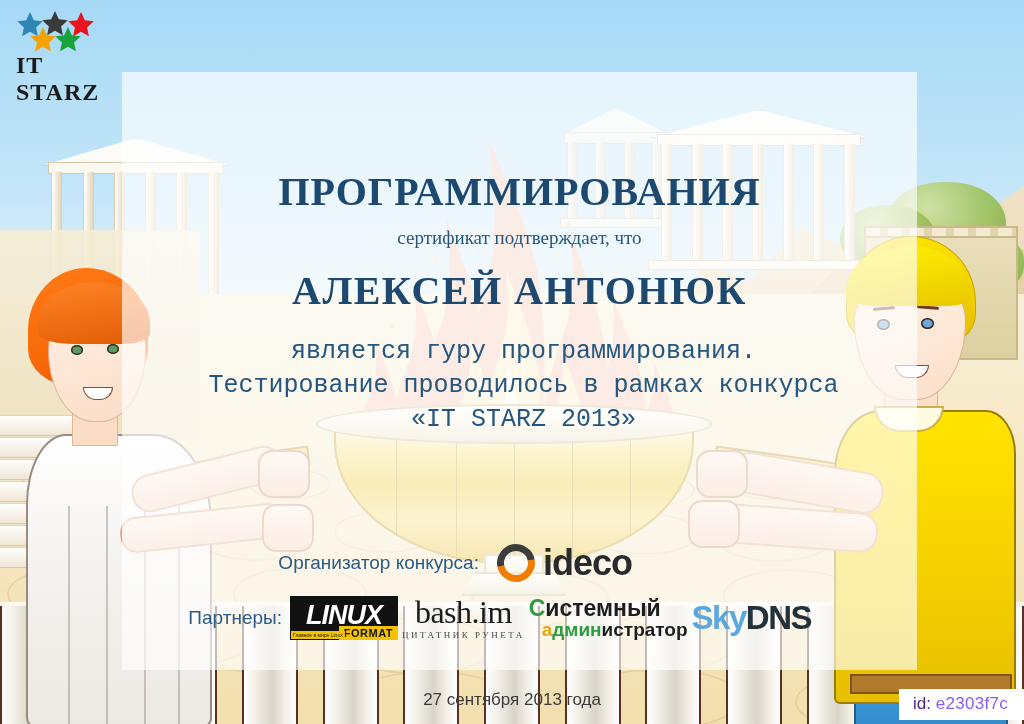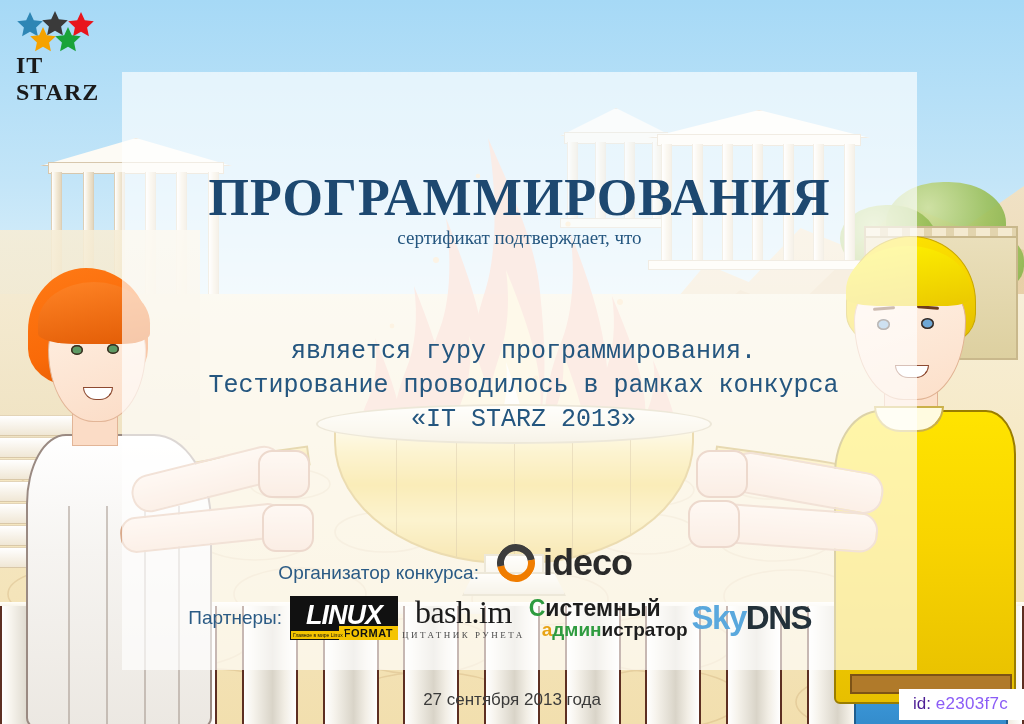--- a/index.html
+++ b/index.html
@@ -297,21 +297,21 @@
     color: #1f4a73;
   }
   .title-line1 {
     position: absolute; left: 0; right: 0; top: 40px;
     font-size: 40px; font-weight: bold; letter-spacing: 1px;
     color: #1d4870;
     font-family: "Liberation Serif", serif;
   }
   .title-line2 {
     position: absolute; left: 0; right: 0; top: 96px;
-    font-size: 52px; font-weight: bold; letter-spacing: 1px;
+    font-size: 40px; font-weight: bold; letter-spacing: 1px;
     color: #1d4870;
     font-family: "Liberation Serif", serif;
   }
   .confirm {
     position: absolute; left: 0; right: 0; top: 155px;
     font-size: 19px; color: #24567f;
     font-family: "Liberation Serif", serif;
   }
   .recipient {
     position: absolute; left: 0; right: 0; top: 195px;
@@ -322,21 +322,21 @@
   .body-text {
     position: absolute; left: 0; right: 8px; top: 263px;
     font-size: 25px; line-height: 34px; color: #24567f;
     font-family: Liberation Mono, monospace;
     margin-left: 16px;
   }
   .body-text div { white-space: nowrap; }
 
   .organizer-row {
     position: absolute; left: 30px; top: 470px; width: 480px;
-    display: flex; align-items: flex-end; justify-content: flex-end; gap: 18px;
+    display: flex; align-items: center; justify-content: flex-end; gap: 18px;
   }
   .partners-row {
     position: absolute; left: 30px; top: 524px; width: 765px;
     display: flex; align-items: center; justify-content: flex-start; gap: 4px;
   }
   .row-label {
     font-size: 19px; color: #2b5b85;
     font-family: "Liberation Sans", sans-serif;
     white-space: nowrap;
   }
@@ -655,20 +655,21 @@
           <polygon points="54,17 57.8,25.3 66.8,26.3 60.1,32.4 61.9,41.3 54,36.8 46.1,41.3 47.9,32.4 41.2,26.3 50.2,25.3" fill="#19a33a"></polygon>
         </g>
       </svg>
     </div>
     <div class="logo-word">IT STARZ</div>
   </div>
 
   <div class="content">
     <div class="title-line2">ПРОГРАММИРОВАНИЯ</div>
     <div class="confirm">сертификат подтверждает, что</div>
+    <div class="recipient">АЛЕКСЕЙ АНТОНЮК</div>
 
     <div class="body-text">
       <div>является гуру программирования.</div>
       <div>Тестирование проводилось в рамках конкурса</div>
       <div>«IT STARZ 2013»</div>
     </div>
 
     <div class="organizer-row">
       <span class="row-label">Организатор конкурса:</span>
       <span class="ideco">

